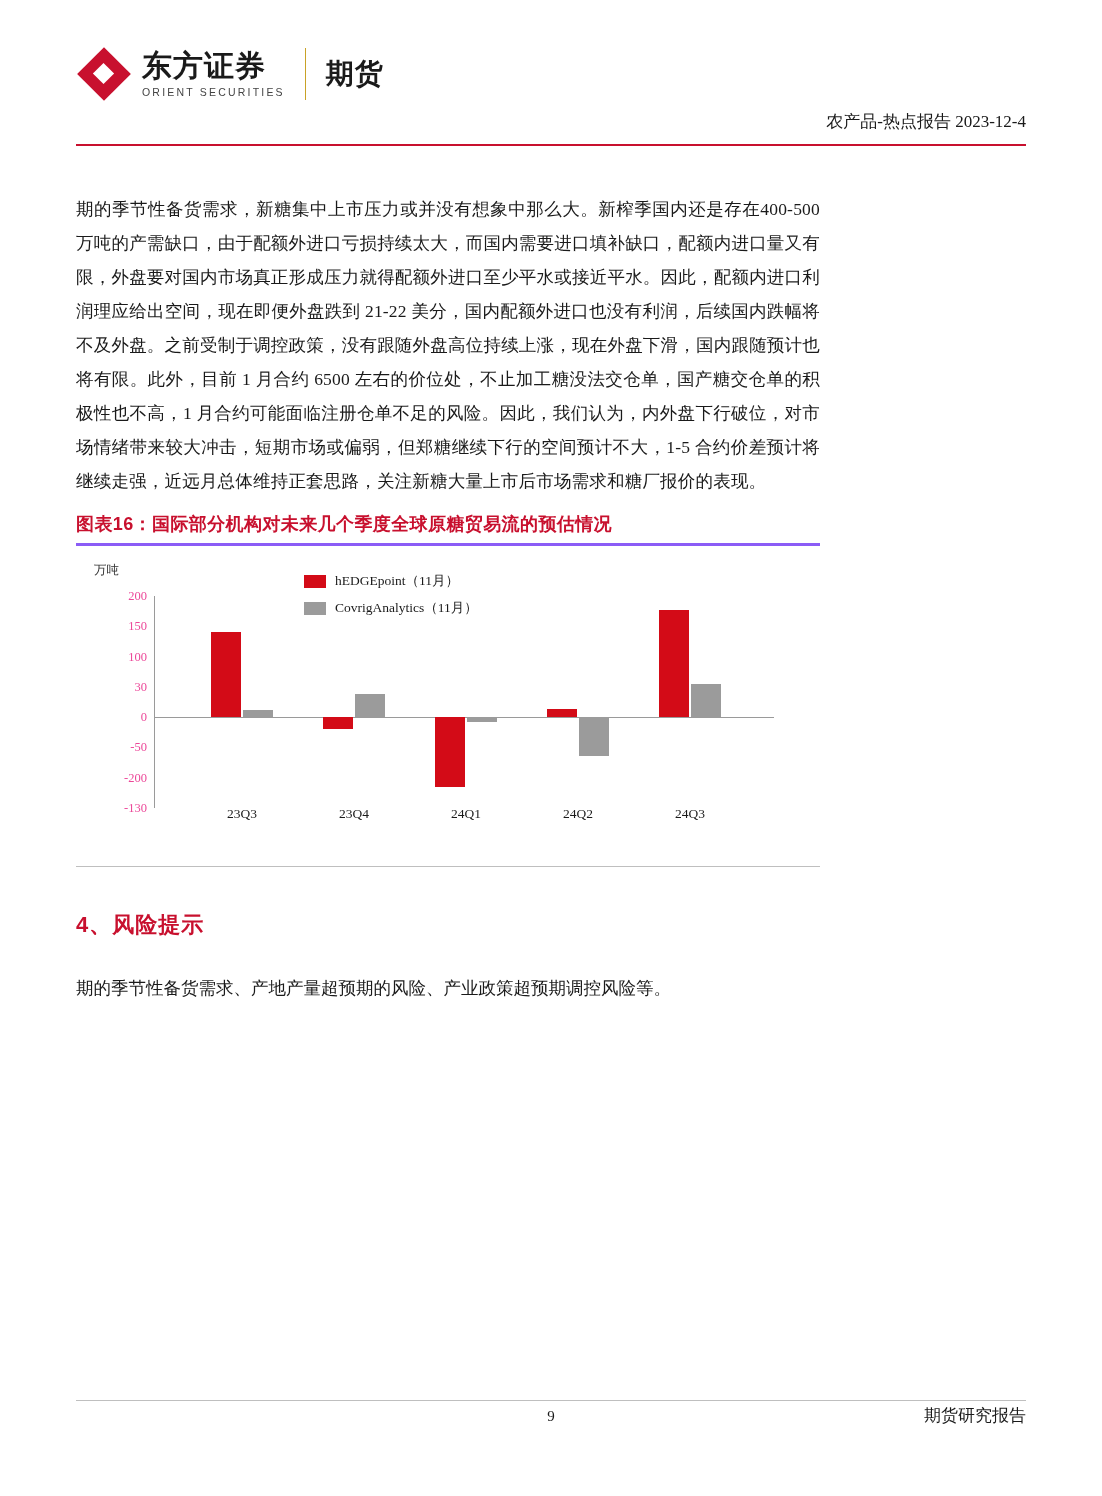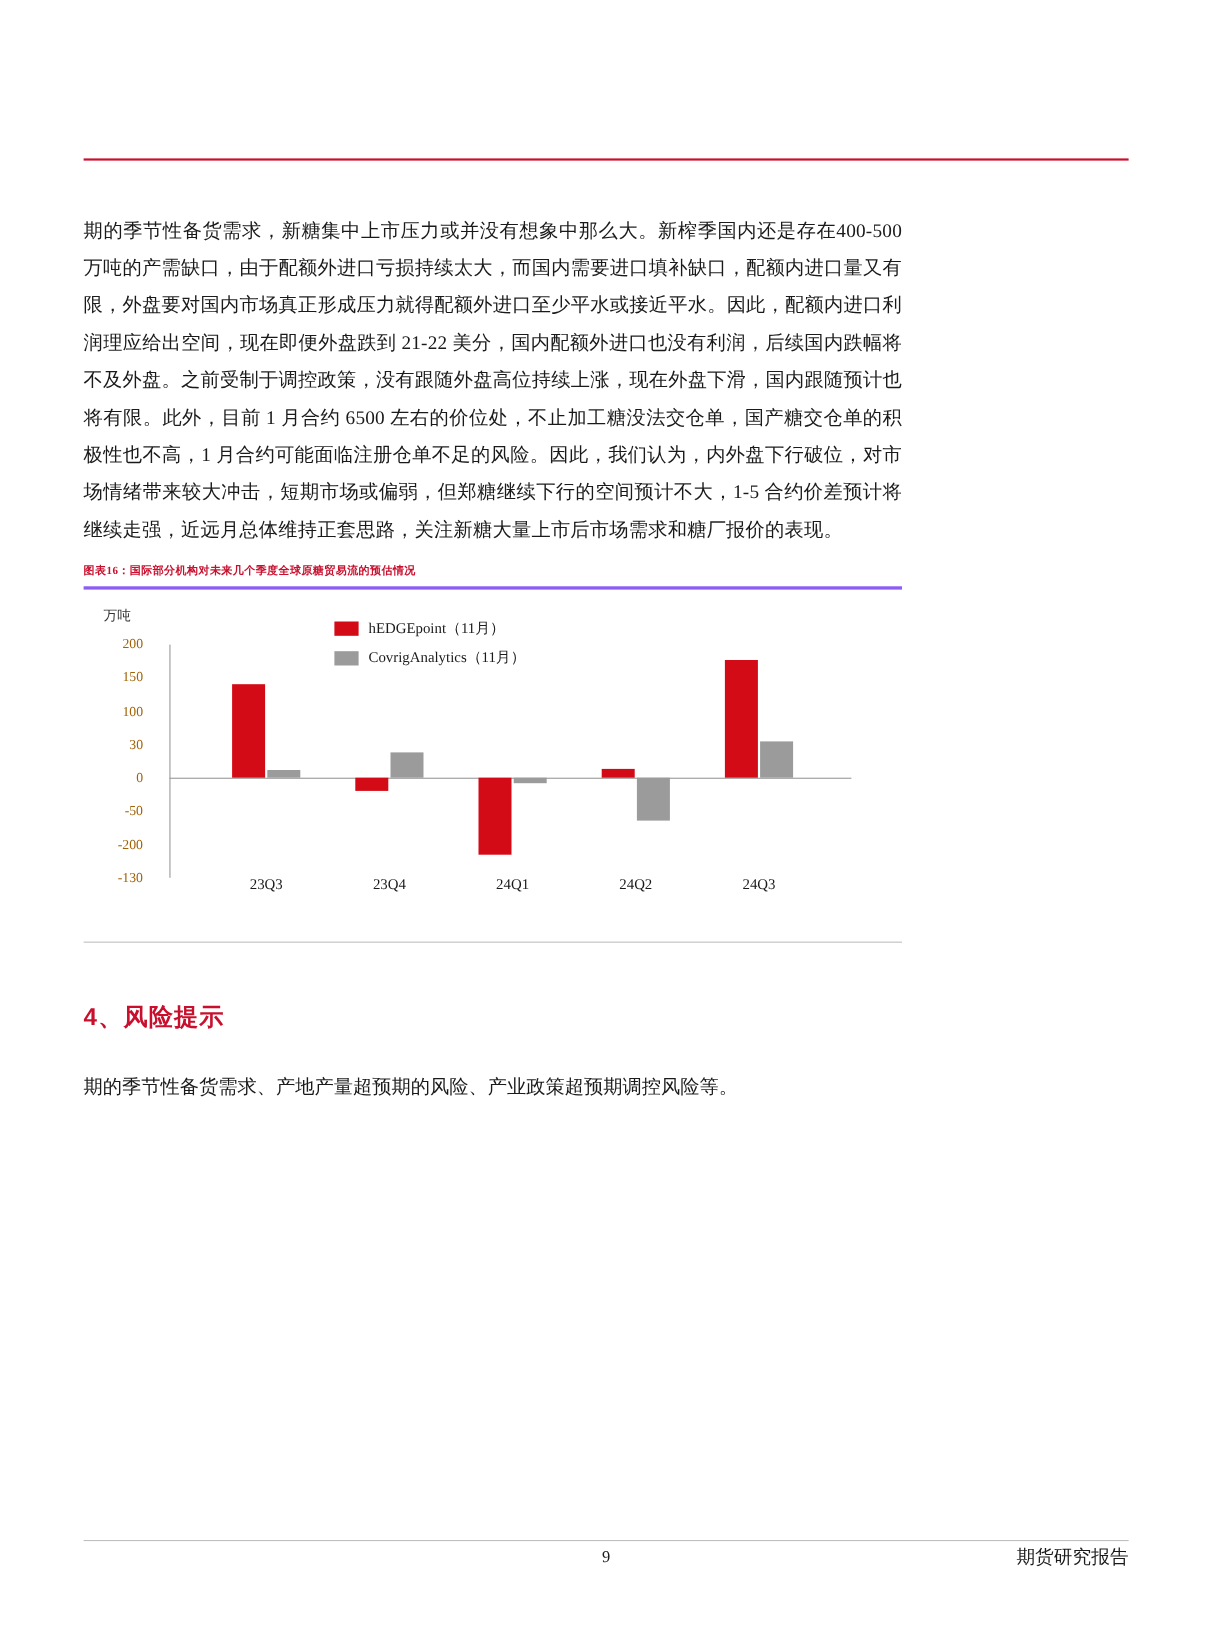--- a/index.html
+++ b/index.html
@@ -127,22 +127,22 @@
   }
 
   
   .figure-block {
     position: absolute;
     left: 76px;
     top: 512px;
     width: 744px;
   }
   .fig-title {
-    font-family: Liberation Serif, serif;
-    font-size: 10px;
+    font-family: Liberation Sans, sans-serif;
+    font-size: 18px;
     font-weight: bold;
     color: #c8102e;
     padding-bottom: 7px;
     letter-spacing: 0.4px;
   }
   .fig-box {
     border-top: 3px solid #8b5cf6;
     border-bottom: 1px solid #bfbfbf;
     height: 320px;
     position: relative;
@@ -185,24 +185,24 @@
   .plot {
     position: absolute;
     left: 78px;
     top: 50px;
     width: 620px;
     height: 212px;
   }
   .ytick {
     position: absolute;
     right: 100%;
-    margin-right: 24px;
+    margin-right: 7px;
     transform: translateY(-50%);
     font-size: 12.5px;
-    color: #a16207;
+    color: #ec4899;
     font-family: "Liberation Serif", serif;
     white-space: nowrap;
   }
   .axis-line {
     position: absolute;
     left: 0;
     width: 620px;
     height: 1px;
     background: #9a9a9a;
   }
@@ -301,20 +301,35 @@
     font-size: 17px;
     color: #1a1a1a;
     font-family: "Liberation Serif", serif;
   }
 </style>
 </head>
 <body>
 
 <div class="page">
 
+  <div class="header">
+    <div class="logo-wrap">
+      <div class="logo-mark">
+        <div class="diamond"></div>
+        <div class="cut"></div>
+      </div>
+      <div class="logo-text">
+        <div class="logo-cn">东方证券</div>
+        <div class="logo-en">ORIENT SECURITIES</div>
+      </div>
+      <div class="logo-divider"></div>
+      <div class="logo-sub">期货</div>
+    </div>
+    <div class="header-right">农产品-热点报告 2023-12-4</div>
+  </div>
   <div class="header-rule"></div>
 
   <div class="body-text">期的季节性备货需求，新糖集中上市压力或并没有想象中那么大。新榨季国内还是存在400-500 万吨的产需缺口，由于配额外进口亏损持续太大，而国内需要进口填补缺口，配额内进口量又有限，外盘要对国内市场真正形成压力就得配额外进口至少平水或接近平水。因此，配额内进口利润理应给出空间，现在即便外盘跌到 21-22 美分，国内配额外进口也没有利润，后续国内跌幅将不及外盘。之前受制于调控政策，没有跟随外盘高位持续上涨，现在外盘下滑，国内跟随预计也将有限。此外，目前 1 月合约 6500 左右的价位处，不止加工糖没法交仓单，国产糖交仓单的积极性也不高，1 月合约可能面临注册仓单不足的风险。因此，我们认为，内外盘下行破位，对市场情绪带来较大冲击，短期市场或偏弱，但郑糖继续下行的空间预计不大，1-5 合约价差预计将继续走强，近远月总体维持正套思路，关注新糖大量上市后市场需求和糖厂报价的表现。</div>
 
   <div class="figure-block">
     <div class="fig-title">图表16：国际部分机构对未来几个季度全球原糖贸易流的预估情况</div>
     <div class="fig-box">
       <div class="chart-area">
         <div class="y-unit">万吨</div>
 

